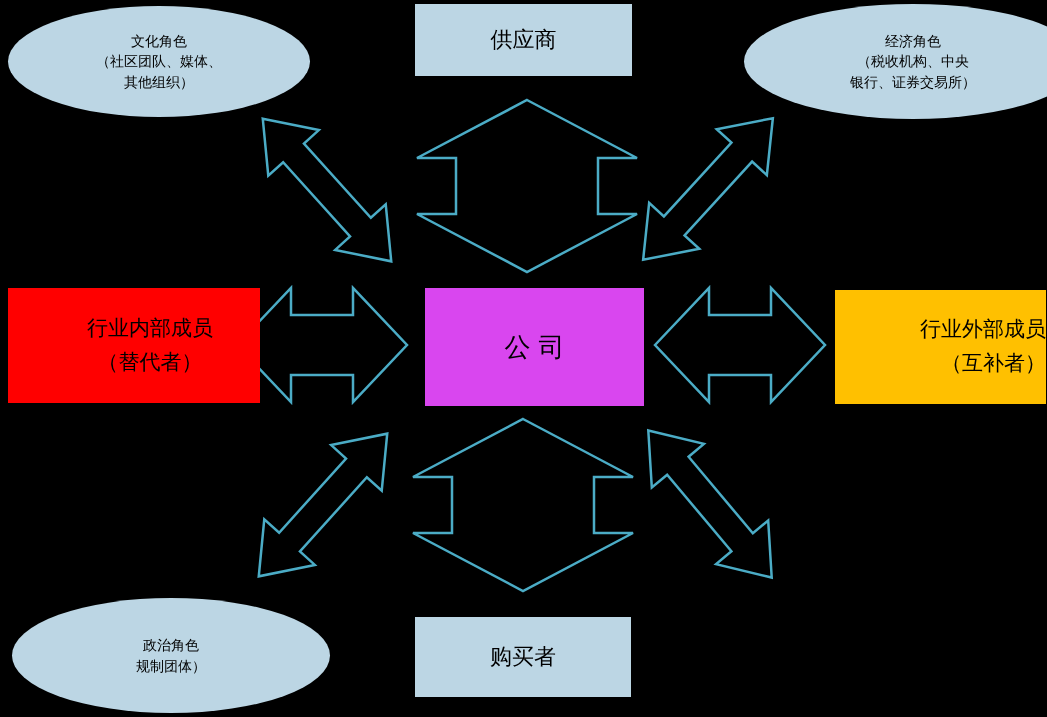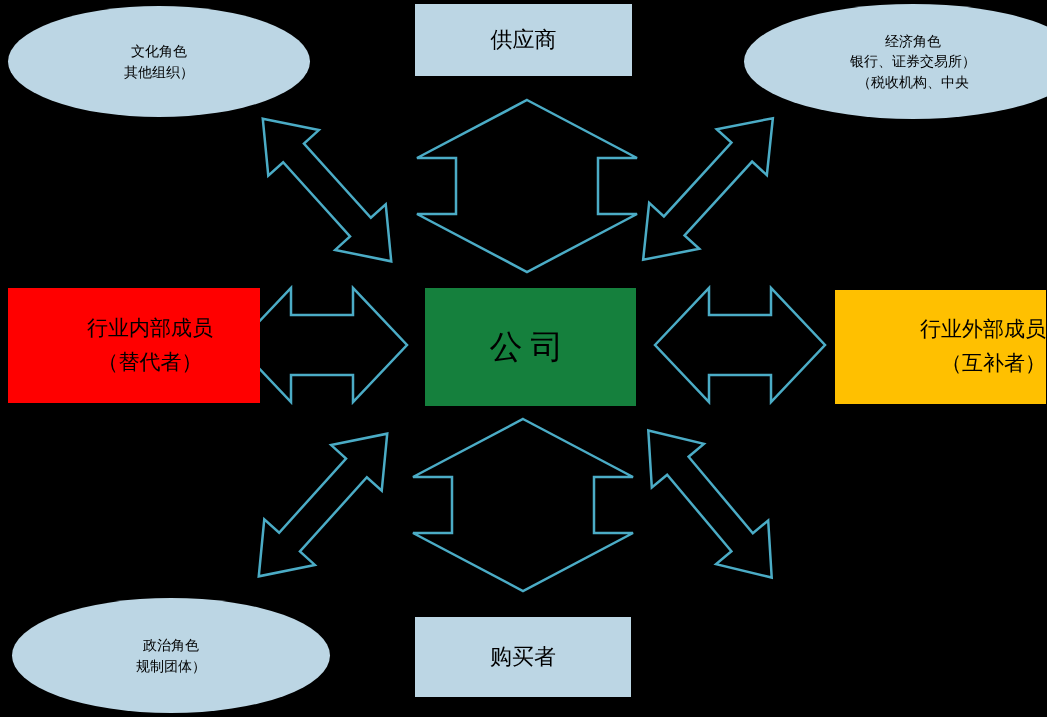--- a/index.html
+++ b/index.html
@@ -17,21 +17,21 @@
   .arrows polygon { fill:none; stroke:#4bacc6; stroke-width:2.5; stroke-linejoin:miter; }
 
   .node {
     position:absolute; z-index:2;
     display:flex; flex-direction:column;
     align-items:center; justify-content:center;
     text-align:center;
   }
   .rect-light { background:#bcd6e4; font-size:22px; }
   .ellipse    { background:#bcd6e4; border-radius:50%; font-size:14px; line-height:1.45; }
-  .center-box { background:#15803d; font-size:33px; letter-spacing:8px; padding-left:0; }
+  .center-box { background:#d946ef; font-size:26px; letter-spacing:8px; padding-left:8px; }
   .red-box    { background:#ff0000; font-size:21px; line-height:1.6; }
   .orange-box { background:#ffc000; font-size:21px; line-height:1.6; }
 
   
   .pos-supplier  { left:415px; top:4px;   width:217px; height:72px;  }
   .pos-buyer     { left:415px; top:617px; width:216px; height:80px;  }
   .pos-company   { left:425px; top:288px; width:211px; height:118px; }
   .pos-internal  { left:8px;   top:288px; width:220px; height:115px;padding-left:32px; }
   .pos-external  { left:835px; top:290px; width:211px; height:114px;align-items:flex-end; }
   .pos-cultural  { left:8px;   top:6px;   width:302px; height:111px; }
@@ -80,27 +80,28 @@
     <div>（替代者）</div>
   </div>
 
   <div class="node orange-box pos-external">
     <div>行业外部成员</div>
     <div>（互补者）</div>
   </div>
 
   <div class="node ellipse pos-cultural">
     <div>文化角色</div>
+    <div>（社区团队、媒体、</div>
     <div>其他组织）</div>
   </div>
 
   <div class="node ellipse pos-economic">
     <div>经济角色</div>
+    <div>（税收机构、中央</div>
     <div>银行、证券交易所）</div>
-    <div>（税收机构、中央</div>
   </div>
 
   <div class="node ellipse pos-political">
     <div>政治角色</div>
     <div>规制团体）</div>
   </div>
 
 
 </div>
 

